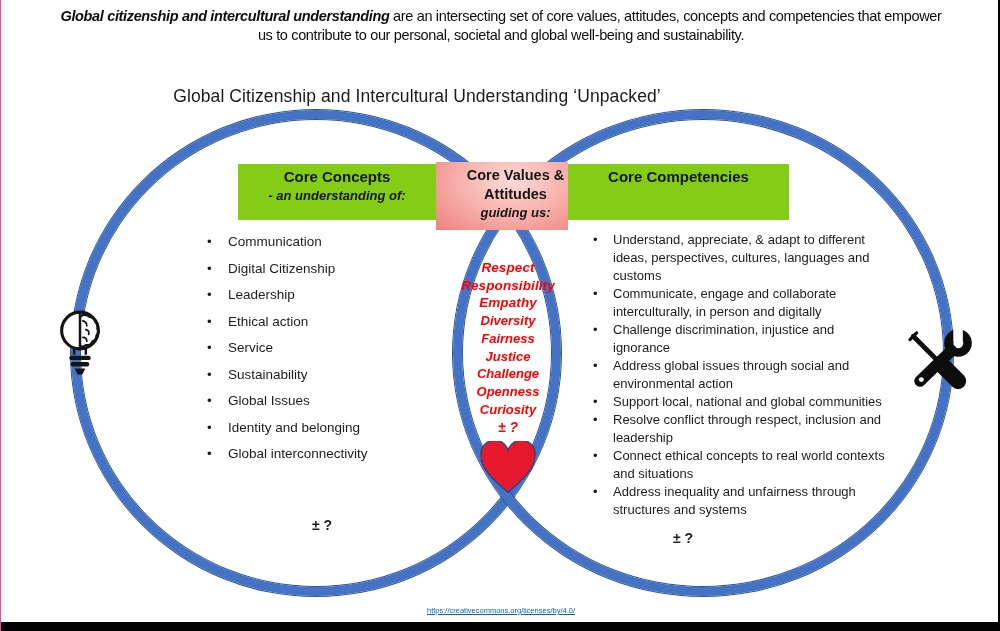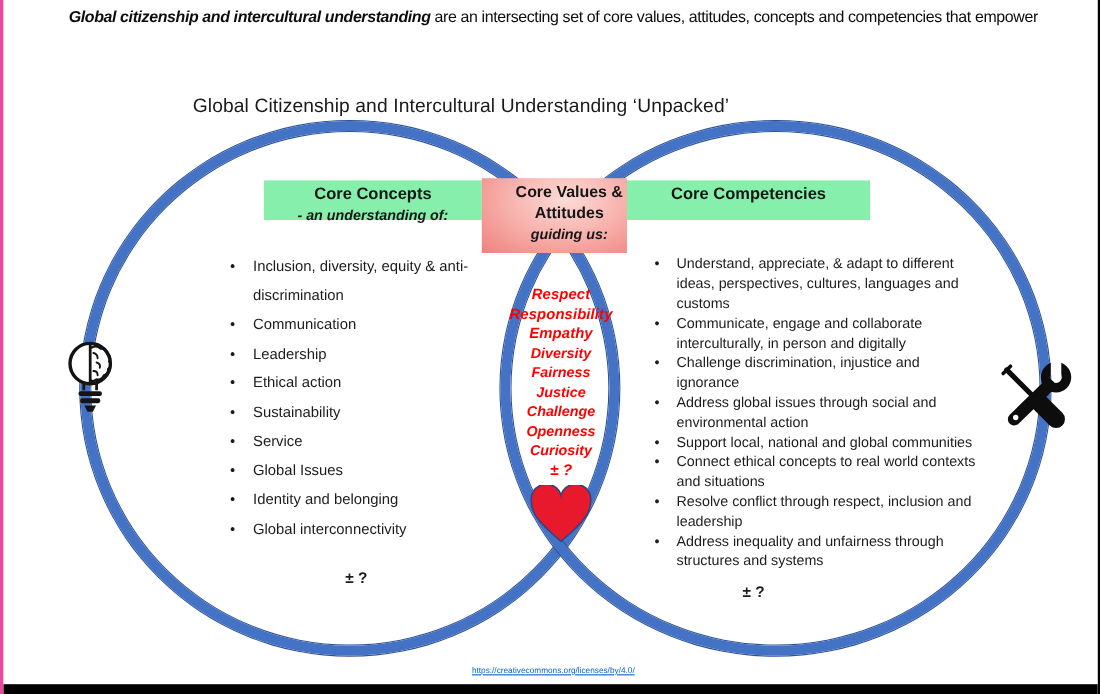--- a/index.html
+++ b/index.html
@@ -1,21 +1,21 @@
 <!DOCTYPE html>
 <html><head>
 <meta charset="utf-8">
 <style>
   * { margin:0; padding:0; box-sizing:border-box; }
   html,body { background:#fff; }
   body { font-family:"Liberation Sans", sans-serif; color:#1c1c1c; }
 
   .frame {
     position:relative; width:1000px; height:631px; background:#fff;
-    border-left:3px solid #ec4899; border-right:2px solid #000; overflow:hidden;
+    border-left:1px solid #ec4899; border-right:2px solid #000; overflow:hidden;
   }
   .bottom-bar {
     position:absolute; left:0; right:0; bottom:0; height:9px; background:#000;
   }
 
   
   .intro { position:absolute; top:7px; left:5px; width:990px; text-align:center;
            font-size:14.5px; line-height:19px; letter-spacing:-0.35px; color:#0d0d0d; }
   .intro .lead { font-weight:bold; font-style:italic; }
 
@@ -24,21 +24,21 @@
            font-size:17.5px; color:#1a1a1a; letter-spacing:0.1px; }
 
   
   .circle { position:absolute; border:9px solid #4472c4; border-radius:50%;
             box-shadow:0 0 0 1px #2e5395, inset 0 0 0 1px #2e5395; z-index:1; }
   .circle.left  { left:70px;  top:110px; width:490px; height:486px; }
   .circle.right { left:452px; top:110px; width:500px; height:486px; }
 
   
   .hdr { position:absolute; z-index:3; text-align:center; }
-  .hdr-blue { background:#86efac; top:164px; height:36px; padding-top:3px; }
+  .hdr-blue { background:#84cc16; top:164px; height:56px; padding-top:3px; }
   .hdr-blue.left  { left:237px; width:198px; }
   .hdr-blue.right { left:567px; width:221px; }
   .hdr-title { font-size:15px; font-weight:bold; color:#161616; line-height:20px; }
   .hdr-sub   { font-size:13px; font-weight:bold; font-style:italic; color:#161616; line-height:18px; }
   .hdr-red {
     left:435px; top:162px; width:132px; height:68px; padding-top:4px;
     background:radial-gradient(ellipse at 58% 28%, #fcdbd7 0%, #f8b2ad 48%, #ee817d 100%);
     padding-left:27px;
   }
   .hdr-red .hdr-title { font-size:14.5px; line-height:19px; }
@@ -71,20 +71,21 @@
   
   .license { position:absolute; z-index:3; left:0; width:1000px; top:599px; text-align:center; }
   .license a { font-size:7.5px; color:#0563c1; text-decoration:underline;text-align:right; }
 </style>
 </head>
 <body>
 
 <div class="frame">
 
   <p class="intro"><span class="lead">Global citizenship and intercultural understanding</span><span> are an intersecting set of core values, attitudes, concepts and competencies that empower</span><br>
+    <span>us to contribute to our personal, societal and global well-being and sustainability.</span>
   </p>
 
   <div class="title">Global Citizenship and Intercultural Understanding ‘Unpacked’</div>
 
   <div class="circle left"></div>
   <div class="circle right"></div>
 
   <svg class="icon-bulb" viewBox="0 0 60 84">
     <circle cx="30" cy="26" r="19" fill="#ffffff" stroke="#141414" stroke-width="3.2"></circle>
     <line x1="30" y1="7.5" x2="30" y2="44.5" stroke="#141414" stroke-width="2.6"></line>
@@ -114,26 +115,26 @@
   <div class="hdr hdr-red">
     <div class="hdr-title">Core Values &amp;</div>
     <div class="hdr-title">Attitudes</div>
     <div class="hdr-sub">guiding us:</div>
   </div>
   <div class="hdr hdr-blue right">
     <div class="hdr-title">Core Competencies</div>
   </div>
 
   <ul class="list list-left">
-    <li>Inclusion, diversity, equity &amp; anti-discrimination</li>
     <li>Communication</li>
+    <li>Digital Citizenship</li>
     <li>Leadership</li>
     <li>Ethical action</li>
+    <li>Service</li>
     <li>Sustainability</li>
-    <li>Service</li>
     <li>Global Issues</li>
     <li>Identity and belonging</li>
     <li>Global interconnectivity</li>
   </ul>
   <div class="more more-left">± ?</div>
 
   <div class="values">
     <div class="val primary">Respect</div>
     <div class="val primary">Responsibility</div>
     <div class="val primary">Empathy</div>
@@ -151,22 +152,22 @@
       <path d="M50 86 C22 62 4 45 4 26 A21 21 0 0 1 50 14 A21 21 0 0 1 96 26 C96 45 78 62 50 86 Z" fill="#e8192c" stroke="#33457c" stroke-width="2.5"></path>
     </svg>
   </div>
 
   <ul class="list list-right">
     <li>Understand, appreciate, &amp; adapt to different ideas, perspectives, cultures, languages and customs</li>
     <li>Communicate, engage and collaborate interculturally, in person and digitally</li>
     <li>Challenge discrimination, injustice and ignorance</li>
     <li>Address global issues through social and environmental action</li>
     <li>Support local, national and global communities</li>
+    <li>Resolve conflict through respect, inclusion and leadership</li>
     <li>Connect ethical concepts to real world contexts and situations</li>
-    <li>Resolve conflict through respect, inclusion and leadership</li>
     <li>Address inequality and unfairness through structures and systems</li>
   </ul>
   <div class="more more-right">± ?</div>
 
   <div class="license">
     <a href="#">https://creativecommons.org/licenses/by/4.0/</a>
   </div>
 
   <div class="bottom-bar"></div>
 </div>

